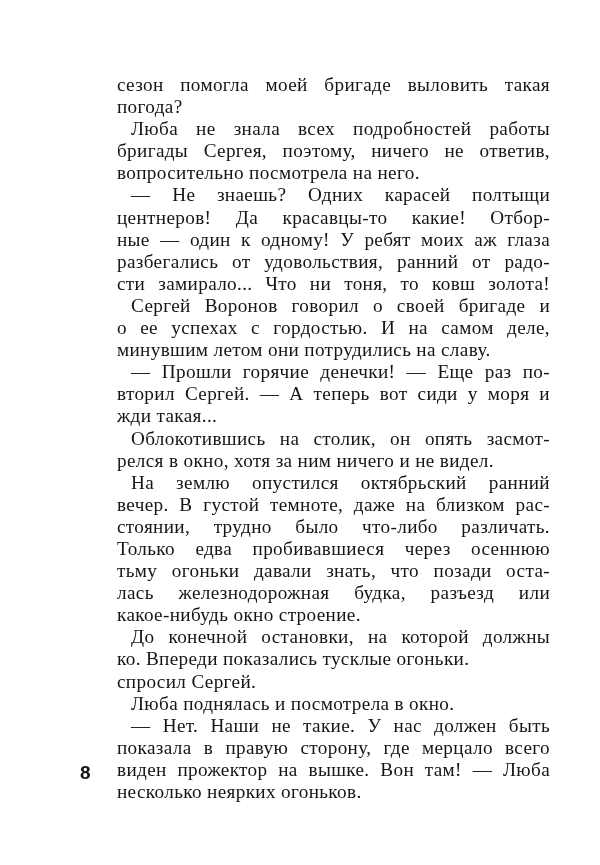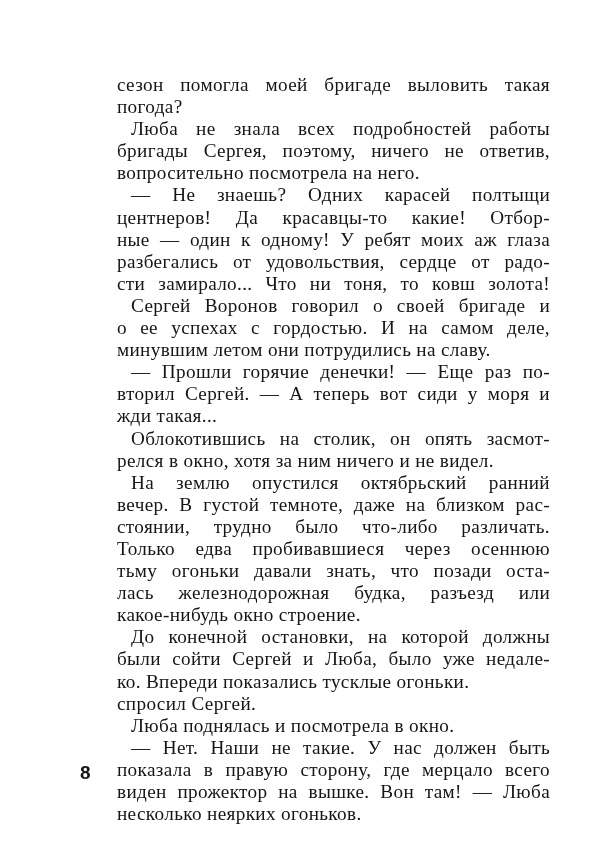--- a/index.html
+++ b/index.html
@@ -61,21 +61,21 @@
   <div>
     <span class="line indent">Люба не знала всех подробностей  работы</span>
     <span class="line">бригады Сергея, поэтому, ничего не ответив,</span>
     <span class="line last">вопросительно посмотрела на него.</span>
   </div>
 
   <div>
     <span class="line indent">— Не знаешь? Одних  карасей  полтыщи</span>
     <span class="line">центнеров!  Да красавцы-то  какие!  Отбор-</span>
     <span class="line">ные — один к одному! У ребят моих аж глаза</span>
-    <span class="line">разбегались от удовольствия, сердце от радо-</span>
+    <span class="line">разбегались от удовольствия, ранний от радо-</span>
     <span class="line">сти замирало... Что ни тоня, то ковш золота!</span>
   </div>
 
   <div>
     <span class="line indent">Сергей Воронов говорил о своей бригаде и</span>
     <span class="line">о ее успехах с гордостью. И на самом  деле,</span>
     <span class="line last">минувшим летом они потрудились на славу.</span>
   </div>
 
   <div>
@@ -94,21 +94,20 @@
     <span class="line">вечер. В густой темноте, даже на близком рас-</span>
     <span class="line">стоянии,  трудно  было  что-либо  различать.</span>
     <span class="line">Только едва пробивавшиеся  через  осеннюю</span>
     <span class="line">тьму огоньки давали знать, что позади оста-</span>
     <span class="line">лась железнодорожная будка, разъезд  или</span>
     <span class="line last">какое-нибудь окно строение.</span>
   </div>
 
   <div>
     <span class="line indent">До конечной остановки, на которой должны</span>
-    <span class="line">были сойти Сергей и Люба, было уже недале-</span>
     <span class="line last">ко. Впереди показались тусклые огоньки.</span>
   </div>
 
   <div>
     <span class="line last">спросил  Сергей.</span>
   </div>
 
   <div>
     <span class="line indent last">Люба поднялась и посмотрела в окно.</span>
   </div>

